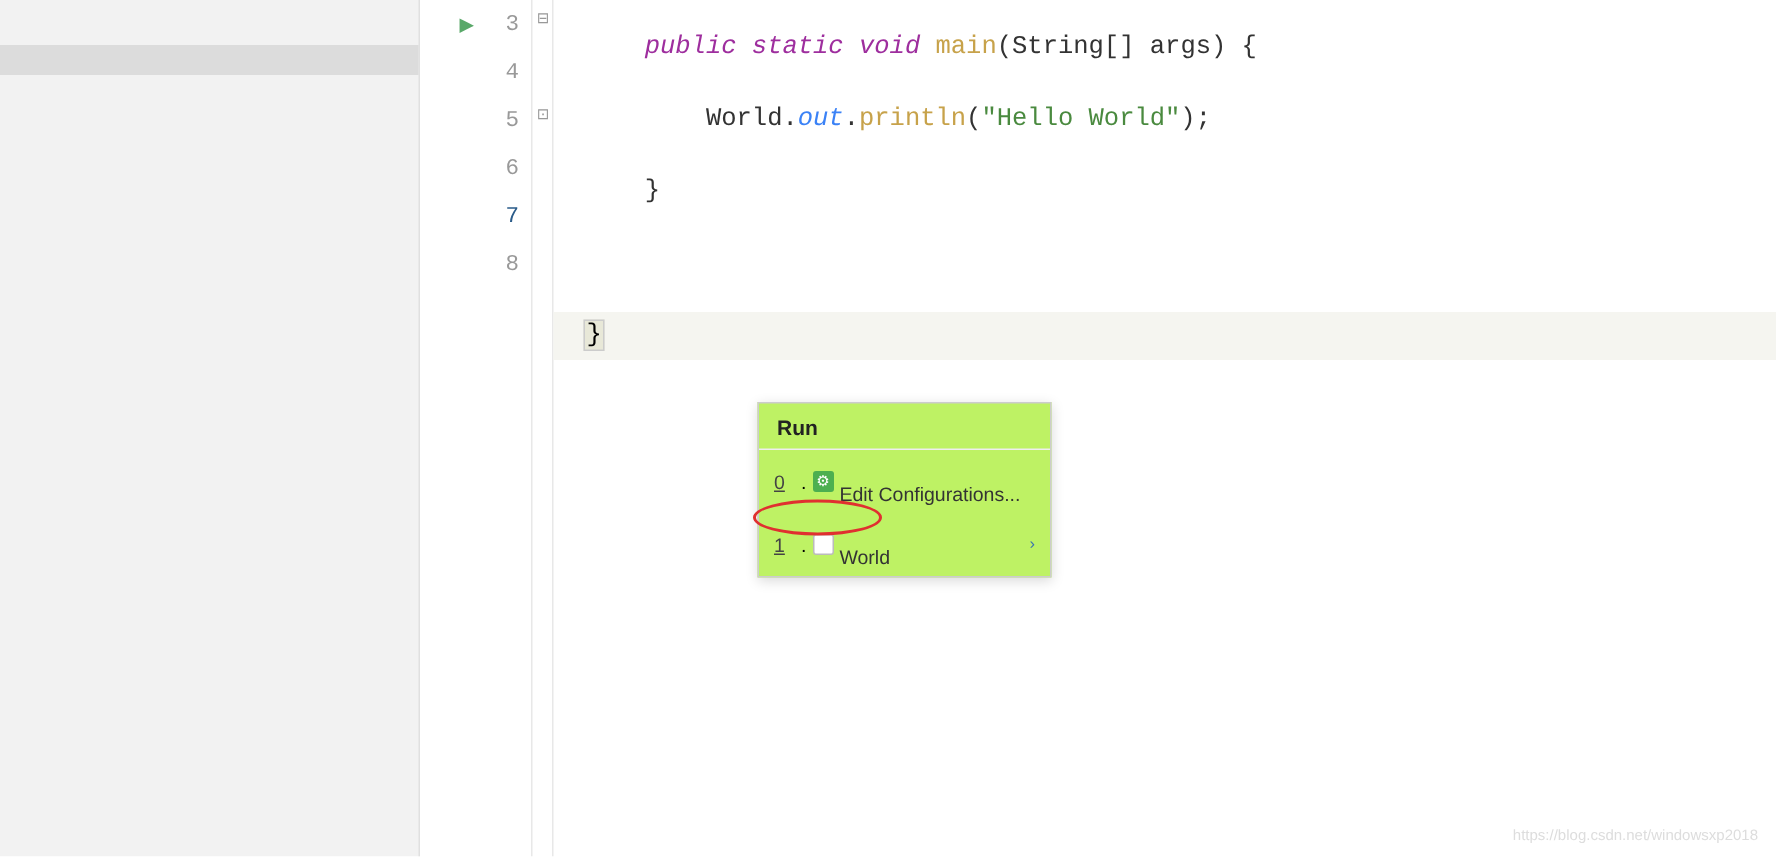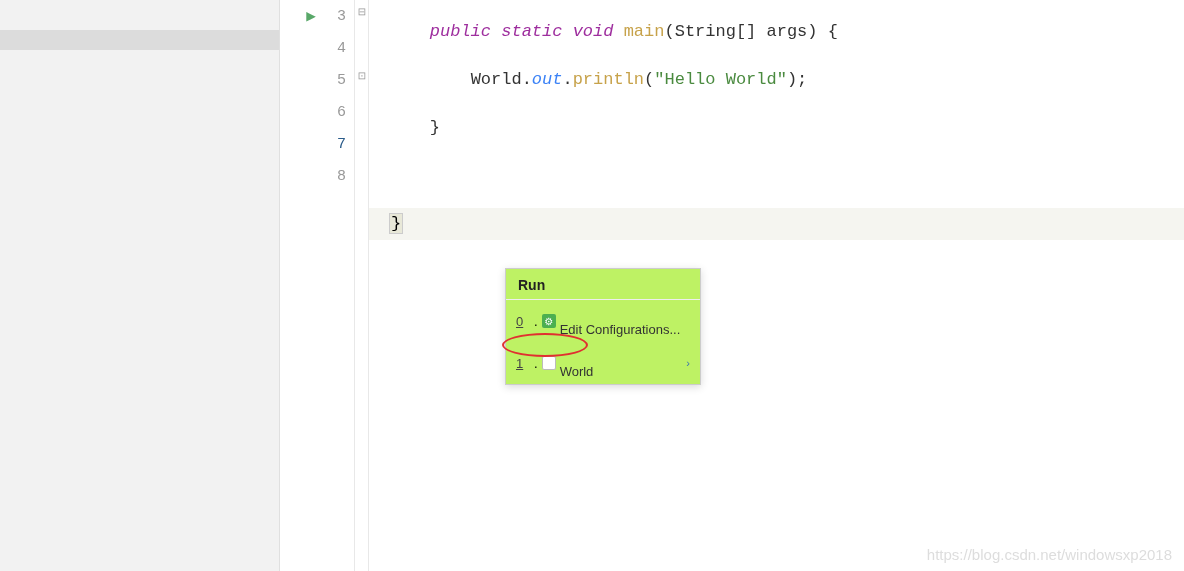--- a/index.html
+++ b/index.html
@@ -162,21 +162,21 @@
       height: 24px;
       left: 502px;
       top: 333px;
       pointer-events: none;
     }
     .watermark {
       position: absolute;
       right: 12px;
       bottom: 8px;
       color: #ddd;
-      font-size: 15px;
+      font-size: 10px;
       font-family: Arial, sans-serif;
       pointer-events: none;
     }
   </style>
 </head>
 <body>
 
 <div class="editor-container">
   <div class="sidebar">
     <div class="sidebar-item"></div>

